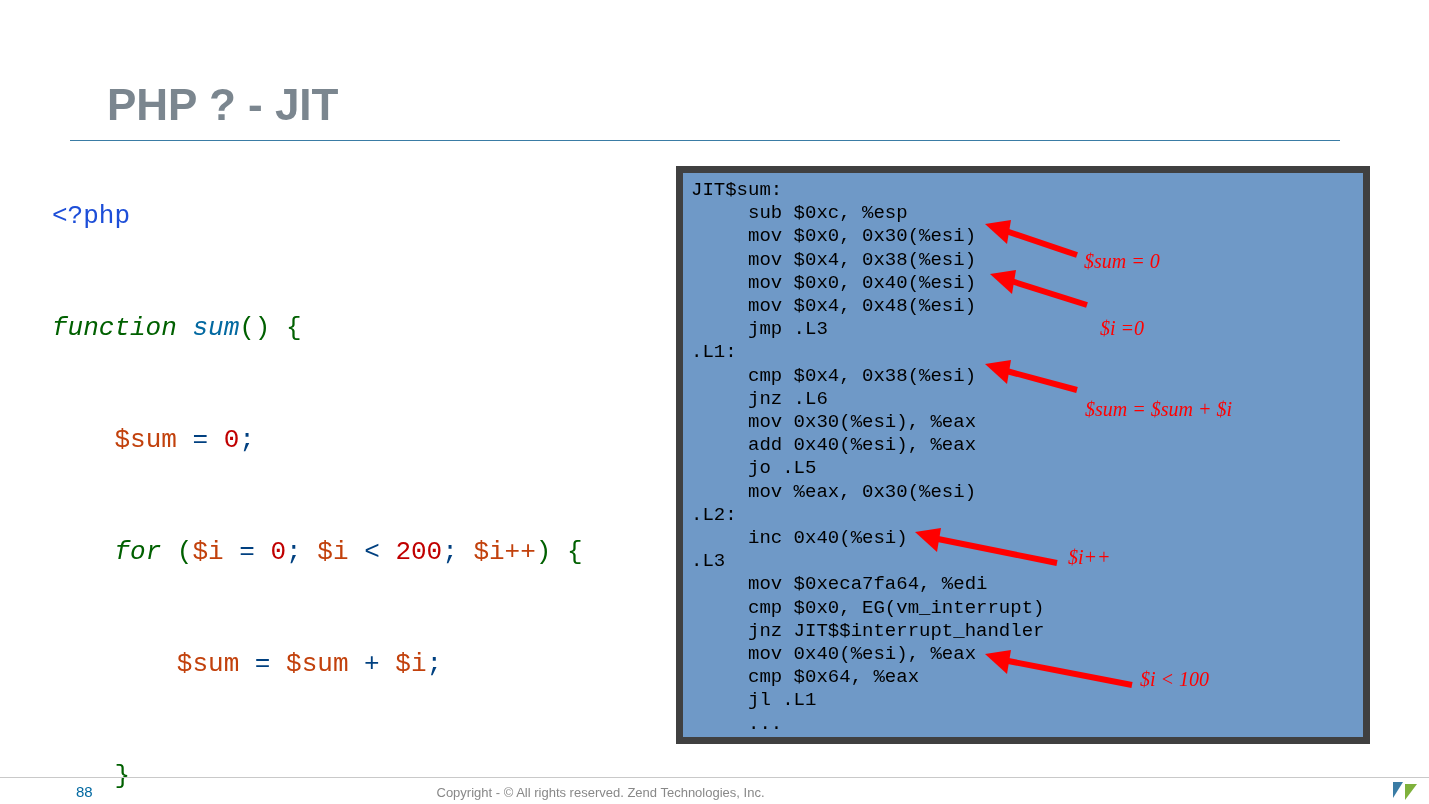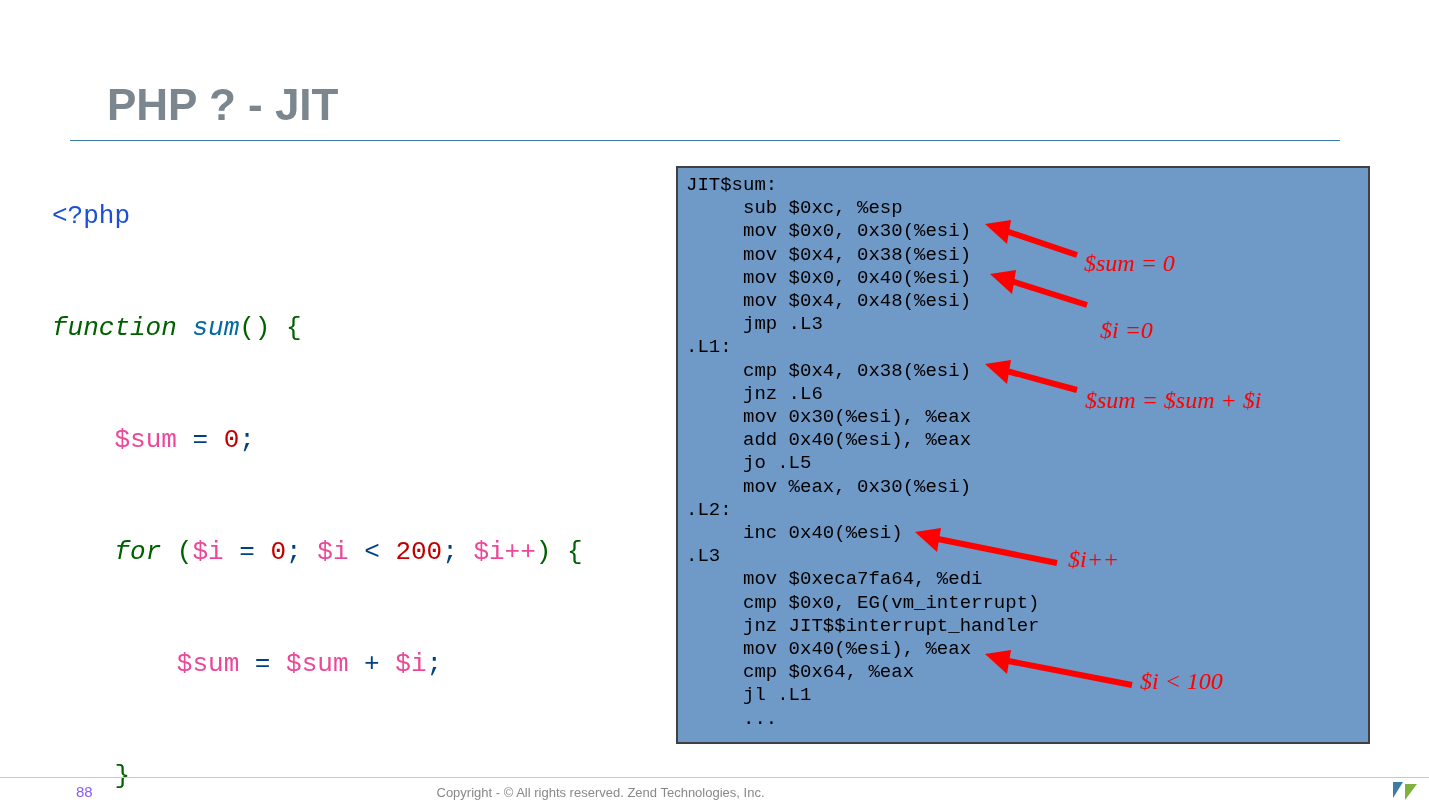--- a/index.html
+++ b/index.html
@@ -32,46 +32,46 @@
     left: 52px;
     top: 188px;
     font-family: "Courier New", Courier, monospace;
     font-size: 26px;
     line-height: 56px;
     white-space: pre;
   }
   .php-code .kw { color: #1d4ed8; }
   .php-code .fn { color: #006000; font-style: italic; }
   .php-code .name { color: #0369a1; font-style: italic; }
-  .php-code .var { color: #ec4899; }
+  .php-code .var { color: #c2410c; }
   .php-code .num { color: #c00000; }
   .php-code .op { color: #004080; }
   .php-code .brace { color: #006000; }
 
   .asm-box {
     position: absolute;
     left: 676px;
     top: 166px;
     width: 694px;
     height: 578px;
     background: #6f99c7;
-    border: 2px solid #404040;
+    border: 7px solid #404040;
     font-family: Consolas, "Courier New", monospace;
     font-size: 19px;
     line-height: 23.2px;
     color: #000000;
     padding: 6px 8px;
     white-space: pre;
   }
 
   .anno {
     position: absolute;
     font-family: Georgia, "Times New Roman", serif;
     font-style: italic;
-    font-size: 24px;
+    font-size: 20px;
     color: #ff0000;
     font-weight: 500;
   }
   .arrow {
     position: absolute;
     overflow: visible;
   }
   .arrow line { stroke: #ff0000; stroke-width: 6; }
   .arrow polygon { fill: #ff0000; }
 
@@ -81,21 +81,21 @@
     bottom: 26px;
     width: 1429px;
     height: 0;
     border-top: 1px solid #c9c9c9;
   }
   .page-num {
     position: absolute;
     left: 76px;
     bottom: 4px;
     font-size: 15px;
-    color: #8b5cf6;
+    color: #0369a1;
   }
   .copyright {
     position: absolute;
     left: 0;
     width: 1201px;
     bottom: 4px;
     text-align: center;
     font-size: 13px;
     color: #888888;
   }
@@ -149,21 +149,21 @@
      mov $0xeca7fa64, %edi
      cmp $0x0, EG(vm_interrupt)
      jnz JIT$$interrupt_handler
      mov 0x40(%esi), %eax
      cmp $0x64, %eax
      jl .L1
      ...</div>
 
 <div class="anno" style="left:1084px; top:250px;">$sum = 0</div>
 <div class="anno" style="left:1100px; top:293px;margin-top:24px;">$i =0</div>
-<div class="anno" style="left:1085px; top:387px;font-style:italic;">$sum = $sum + $i</div>
+<div class="anno" style="left:1085px; top:398px;font-style:italic;">$sum = $sum + $i</div>
 <div class="anno" style="left:1068px; top:546px;">$i++</div>
 <div class="anno" style="left:1140px; top:668px;">$i &lt; 100</div>
 
 <svg class="arrow" style="left:985px; top:220px;" width="95" height="40">
   <line x1="92" y1="35" x2="18" y2="10"></line>
   <polygon points="0,4 26,0 22,24"></polygon>
 </svg>
 <svg class="arrow" style="left:990px; top:270px;" width="100" height="40">
   <line x1="97" y1="35" x2="18" y2="10"></line>
   <polygon points="0,4 26,0 22,24"></polygon>

